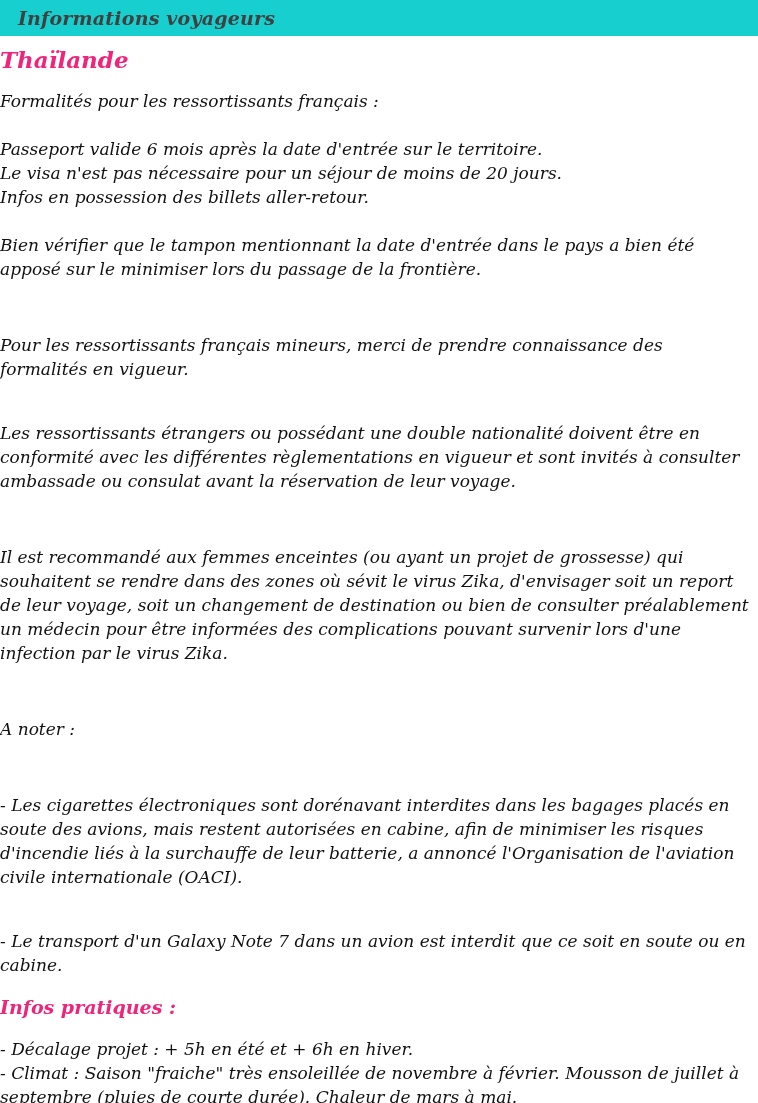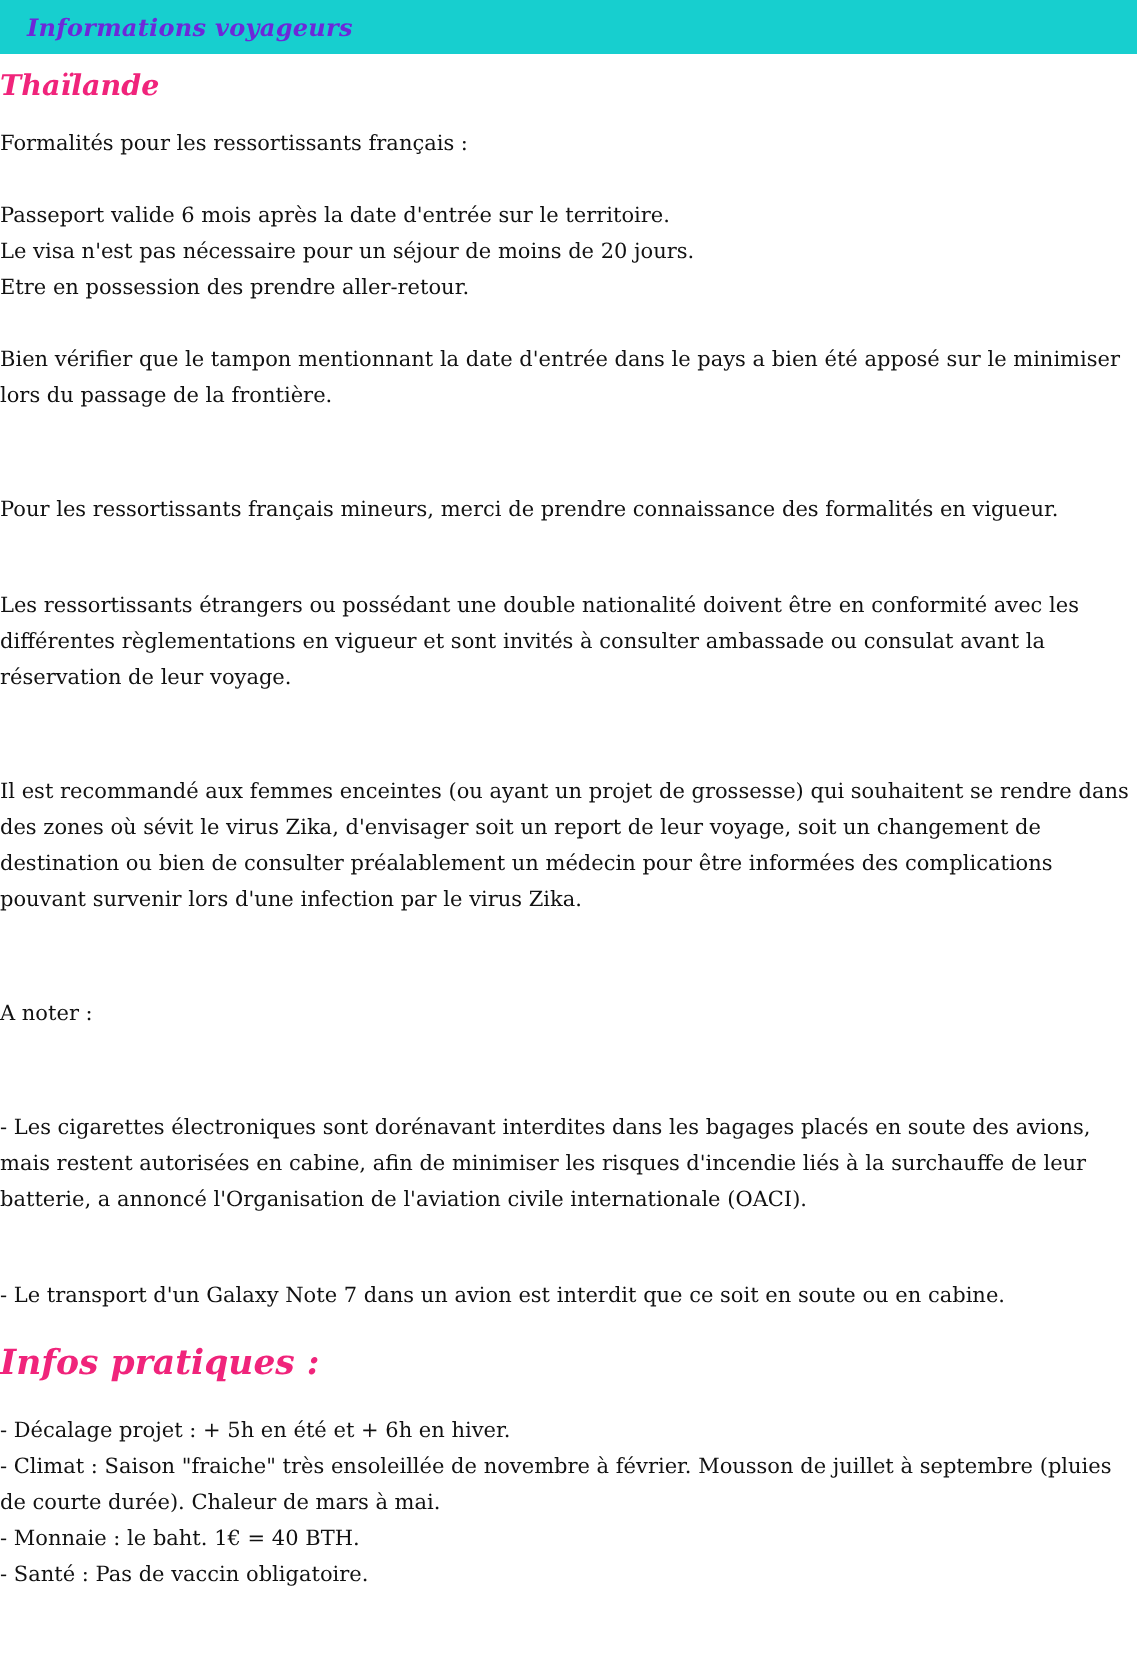--- a/index.html
+++ b/index.html
@@ -21,50 +21,51 @@
   }
   .header-bar {
     background: #17cfcf;
     height: 36px;
     display: flex;
     align-items: center;
     padding-left: 18px;
     box-sizing: border-box;
   }
   .header-title {
-    color: #6d28d9;
+    color: #404040;
     font-style: italic;
     font-weight: bold;
-    font-size: 16px;
+    font-size: 19px;
     letter-spacing: 0.2px;
     font-family: "DejaVu Serif", "Liberation Serif", serif;
   }
   .content {
     padding: 0 4px 0 0;
   }
   h1.country {
     color: #f0247b;
     font-style: italic;
     font-weight: bold;
-    font-size: 19px;
+    font-size: 23px;
     margin: 10px 0 0 0;
     line-height: 1.25;
     font-family: "DejaVu Serif", "Liberation Serif", serif;
   }
   h2.section-title {
     color: #f0247b;
     font-style: italic;
     font-weight: bold;
-    font-size: 23px;
+    font-size: 19px;
     margin: 18px 0 4px 0;
     line-height: 1.3;
     font-family: "DejaVu Serif", "Liberation Serif", serif;
   }
   p.para {
-    font-size: 14px;
+    font-style: italic;
+    font-size: 17px;
     line-height: 24px;
     margin: 0;
     color: #111111;
     max-width: 760px;
   }
   .gap-sm { height: 14px; }
   .gap-md { height: 24px; }
   .gap-lg { height: 40px; }
   .gap-xl { height: 52px; }
   .tight p.para { margin: 0; }
@@ -84,21 +85,21 @@
 
     <div class="gap-sm"></div>
 
     <p class="para">Formalités pour les ressortissants français :</p>
 
     <div class="gap-md"></div>
 
     <div class="tight">
       <p class="para">Passeport valide 6 mois après la date d'entrée sur le territoire.</p>
       <p class="para">Le visa n'est pas nécessaire pour un séjour de moins de 20 jours.</p>
-      <p class="para">Etre en possession des prendre aller-retour.</p>
+      <p class="para">Infos en possession des billets aller-retour.</p>
     </div>
 
     <div class="gap-md"></div>
 
     <p class="para">Bien vérifier que le tampon mentionnant la date d'entrée dans le pays a bien été apposé sur le minimiser lors du passage de la frontière.</p>
 
     <div class="gap-xl"></div>
 
     <p class="para">Pour les ressortissants français mineurs, merci de prendre connaissance des formalités en vigueur.</p>
 

